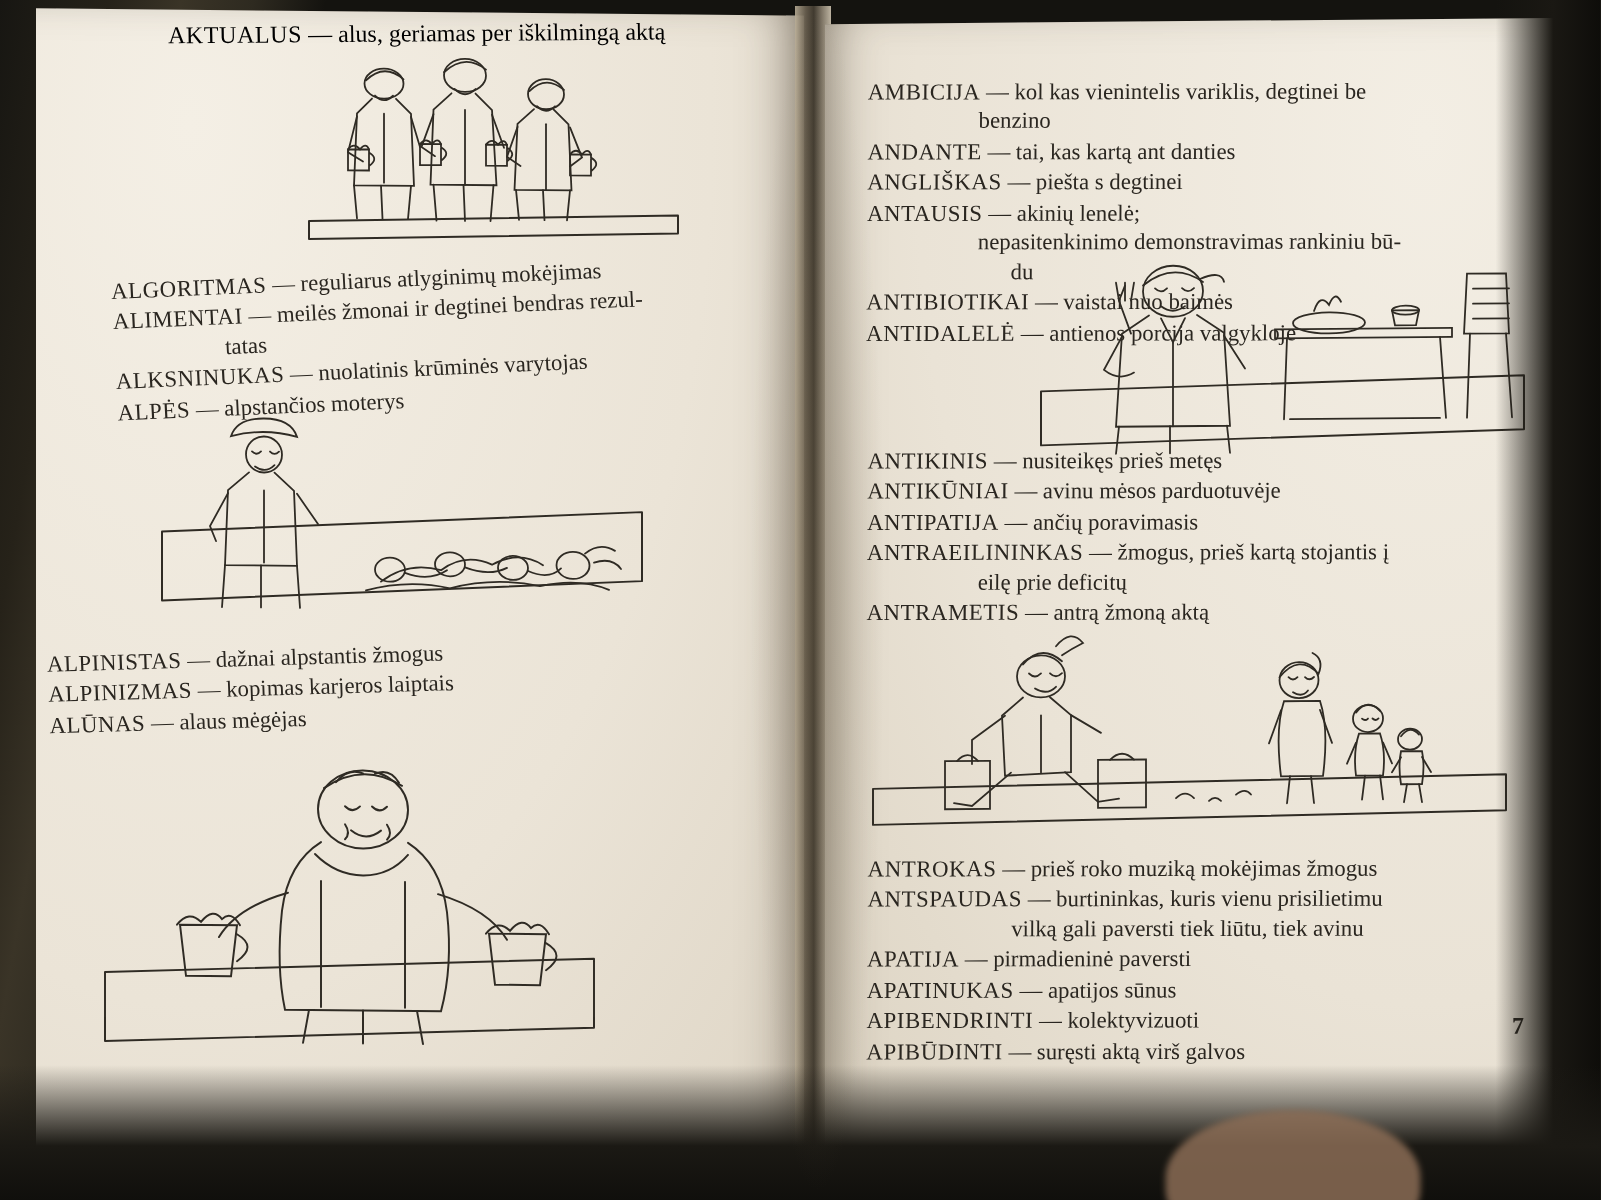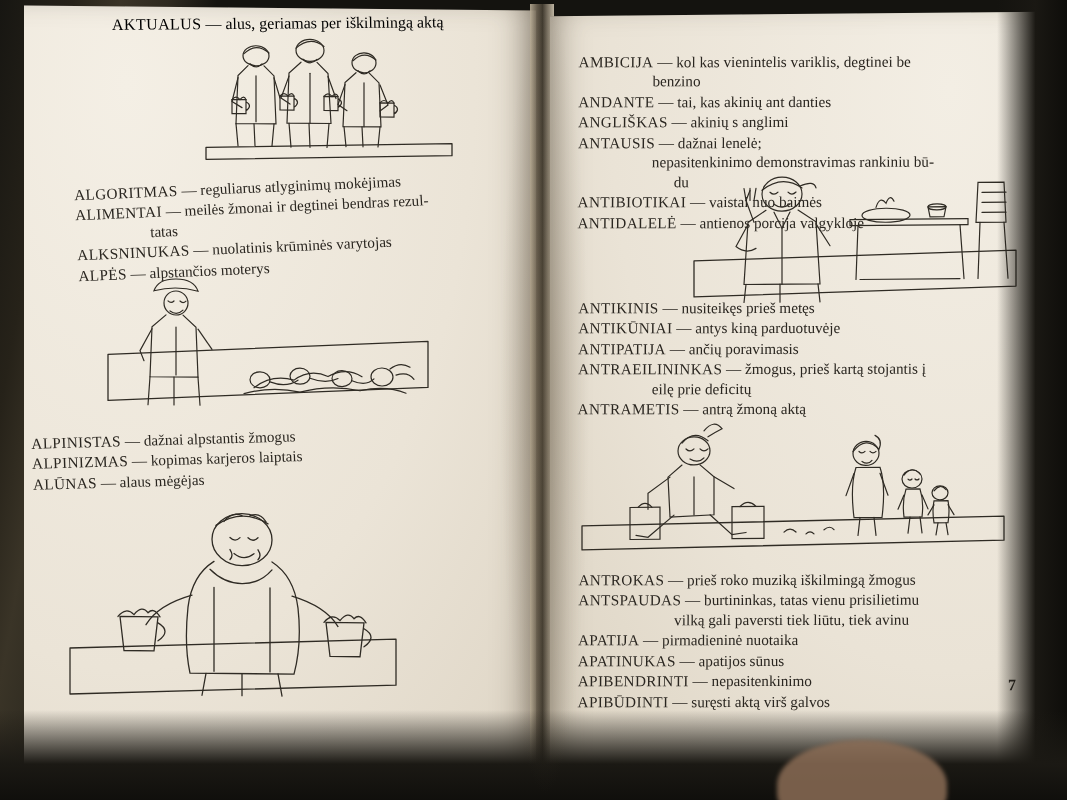--- a/index.html
+++ b/index.html
@@ -326,29 +326,29 @@
 
         <div class="rp-block-a">
           <div class="entries">
             <div class="entry">
               <span class="hw">AMBICIJA</span>
               <span>— kol kas vienintelis  variklis,  degtinei be</span>
               <span class="cont i1">benzino</span>
             </div>
             <div class="entry">
               <span class="hw">ANDANTE</span>
-              <span>— tai, kas akinių ant danties</span>
+              <span>— tai, kas kartą ant danties</span>
             </div>
             <div class="entry">
               <span class="hw">ANGLIŠKAS</span>
-              <span>— akinių s anglimi</span>
+              <span>— piešta s degtinei</span>
             </div>
             <div class="entry">
               <span class="hw">ANTAUSIS</span>
-              <span>— dažnai lenelė;</span>
+              <span>— akinių lenelė;</span>
               <span class="cont i1">nepasitenkinimo demonstravimas rankiniu bū-</span>
               <span class="cont i2">du</span>
             </div>
             <div class="entry">
               <span class="hw">ANTIBIOTIKAI</span>
               <span>— vaistai nuo baimės</span>
             </div>
             <div class="entry">
               <span class="hw">ANTIDALELĖ</span>
               <span>— antienos porcija valgykloje</span>
@@ -396,21 +396,21 @@
         </div>
 
         <div class="rp-block-b">
           <div class="entries">
             <div class="entry">
               <span class="hw">ANTIKINIS</span>
               <span>— nusiteikęs prieš metęs</span>
             </div>
             <div class="entry">
               <span class="hw">ANTIKŪNIAI</span>
-              <span>— antys kiną parduotuvėje</span>
+              <span>— avinu mėsos parduotuvėje</span>
             </div>
             <div class="entry">
               <span class="hw">ANTIPATIJA</span>
               <span>— ančių poravimasis</span>
             </div>
             <div class="entry">
               <span class="hw">ANTRAEILININKAS</span>
               <span>— žmogus, prieš   kartą stojantis į</span>
               <span class="cont i1">eilę prie deficitų</span>
             </div>
@@ -466,38 +466,38 @@
               <path class="ground" d="M4 110 l422 -6 M4 134 l422 -6 M4 110 l0 24 M426 104 l0 24"></path>
               <path d="M206 118 q6 -6 12 0 M228 120 q4 -4 8 0 M246 116 q6 -5 10 0"></path>
             </g>
           </svg>
         </div>
 
         <div class="rp-block-c">
           <div class="entries">
             <div class="entry">
               <span class="hw">ANTROKAS</span>
-              <span>— prieš roko muziką iškilmingą žmogus</span>
+              <span>— prieš roko muziką mokėjimas žmogus</span>
             </div>
             <div class="entry">
               <span class="hw">ANTSPAUDAS</span>
-              <span>— burtininkas,  tatas vienu  prisilietimu</span>
+              <span>— burtininkas,  kuris vienu  prisilietimu</span>
               <span class="cont i2">vilką gali paversti tiek liūtu, tiek avinu</span>
             </div>
             <div class="entry">
               <span class="hw">APATIJA</span>
-              <span>— pirmadieninė nuotaika</span>
+              <span>— pirmadieninė paversti</span>
             </div>
             <div class="entry">
               <span class="hw">APATINUKAS</span>
               <span>— apatijos sūnus</span>
             </div>
             <div class="entry">
               <span class="hw">APIBENDRINTI</span>
-              <span>— nepasitenkinimo</span>
+              <span>— kolektyvizuoti</span>
             </div>
             <div class="entry">
               <span class="hw">APIBŪDINTI</span>
               <span>— suręsti aktą virš galvos</span>
             </div>
           </div>
         </div>
 
         <div class="page-number">7</div>
 

